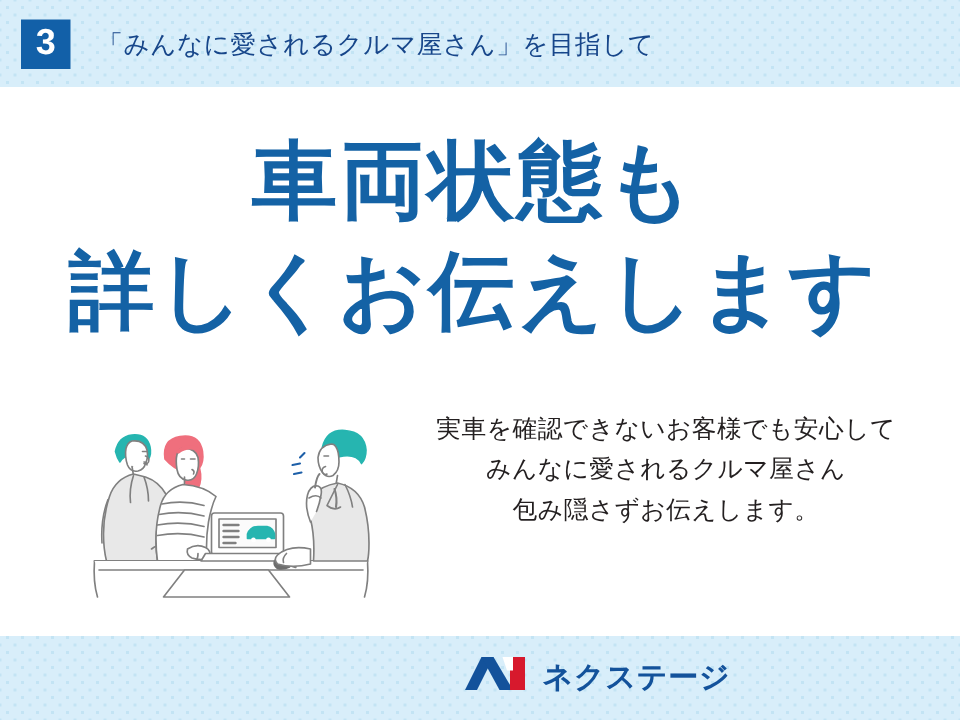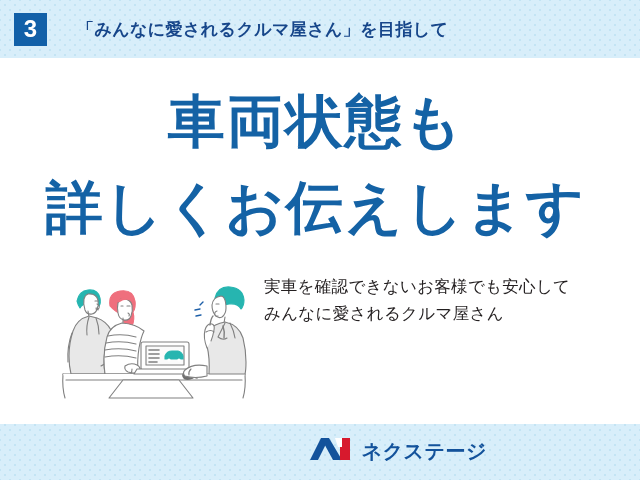--- a/index.html
+++ b/index.html
@@ -47,24 +47,24 @@
     color: #ffffff;
     font-size: 24px;
     font-weight: bold;
     display: flex;
     align-items: center;
     justify-content: center;
     line-height: 1;
     flex: 0 0 auto;
   }
   #header-title {
-    margin-left: 30px;
+    margin-left: 18px;
     color: #17468a;
     font-size: 17px;
-    font-weight: bold;
+    font-weight: normal;
     letter-spacing: 0.4px;
     white-space: nowrap;
   }
 
   
   #card {
     position: absolute;
     left: 0;
     top: 58px;
     width: 640px;
@@ -84,30 +84,31 @@
     line-height: 1.02;
     letter-spacing: 2px;
   }
   #headline-line1 {
     font-size: 57px;
     display: block;
   }
   #headline-line2 {
     font-size: 57px;
     display: block;
-    margin-top: 28px;
+    margin-top: 15px;
   }
 
   
   #lower {
     position: absolute;
     left: 0;
     top: 212px;
     width: 640px;
     height: 150px;
+    text-align: center;
   }
 
   #illustration {
     position: absolute;
     left: 55px;
     top: 0px;
     width: 200px;
     height: 130px;
   }
 
@@ -274,20 +275,21 @@
               <path d="M141 46 l5 -1"></path>
               <path d="M145 35 l3 -3"></path>
             </g>
           </g>
         </svg>
       </div>
 
       <div id="body-copy">
         <div>実車を確認できないお客様でも安心して</div>
         <div>みんなに愛されるクルマ屋さん</div>
+        <div>包み隠さずお伝えします。</div>
       </div>
 
     </div>
   </div>
 
   <div id="footer">
     <div id="logo">
       <span>
         <svg viewBox="0 0 44 26" width="44" height="26">
 

